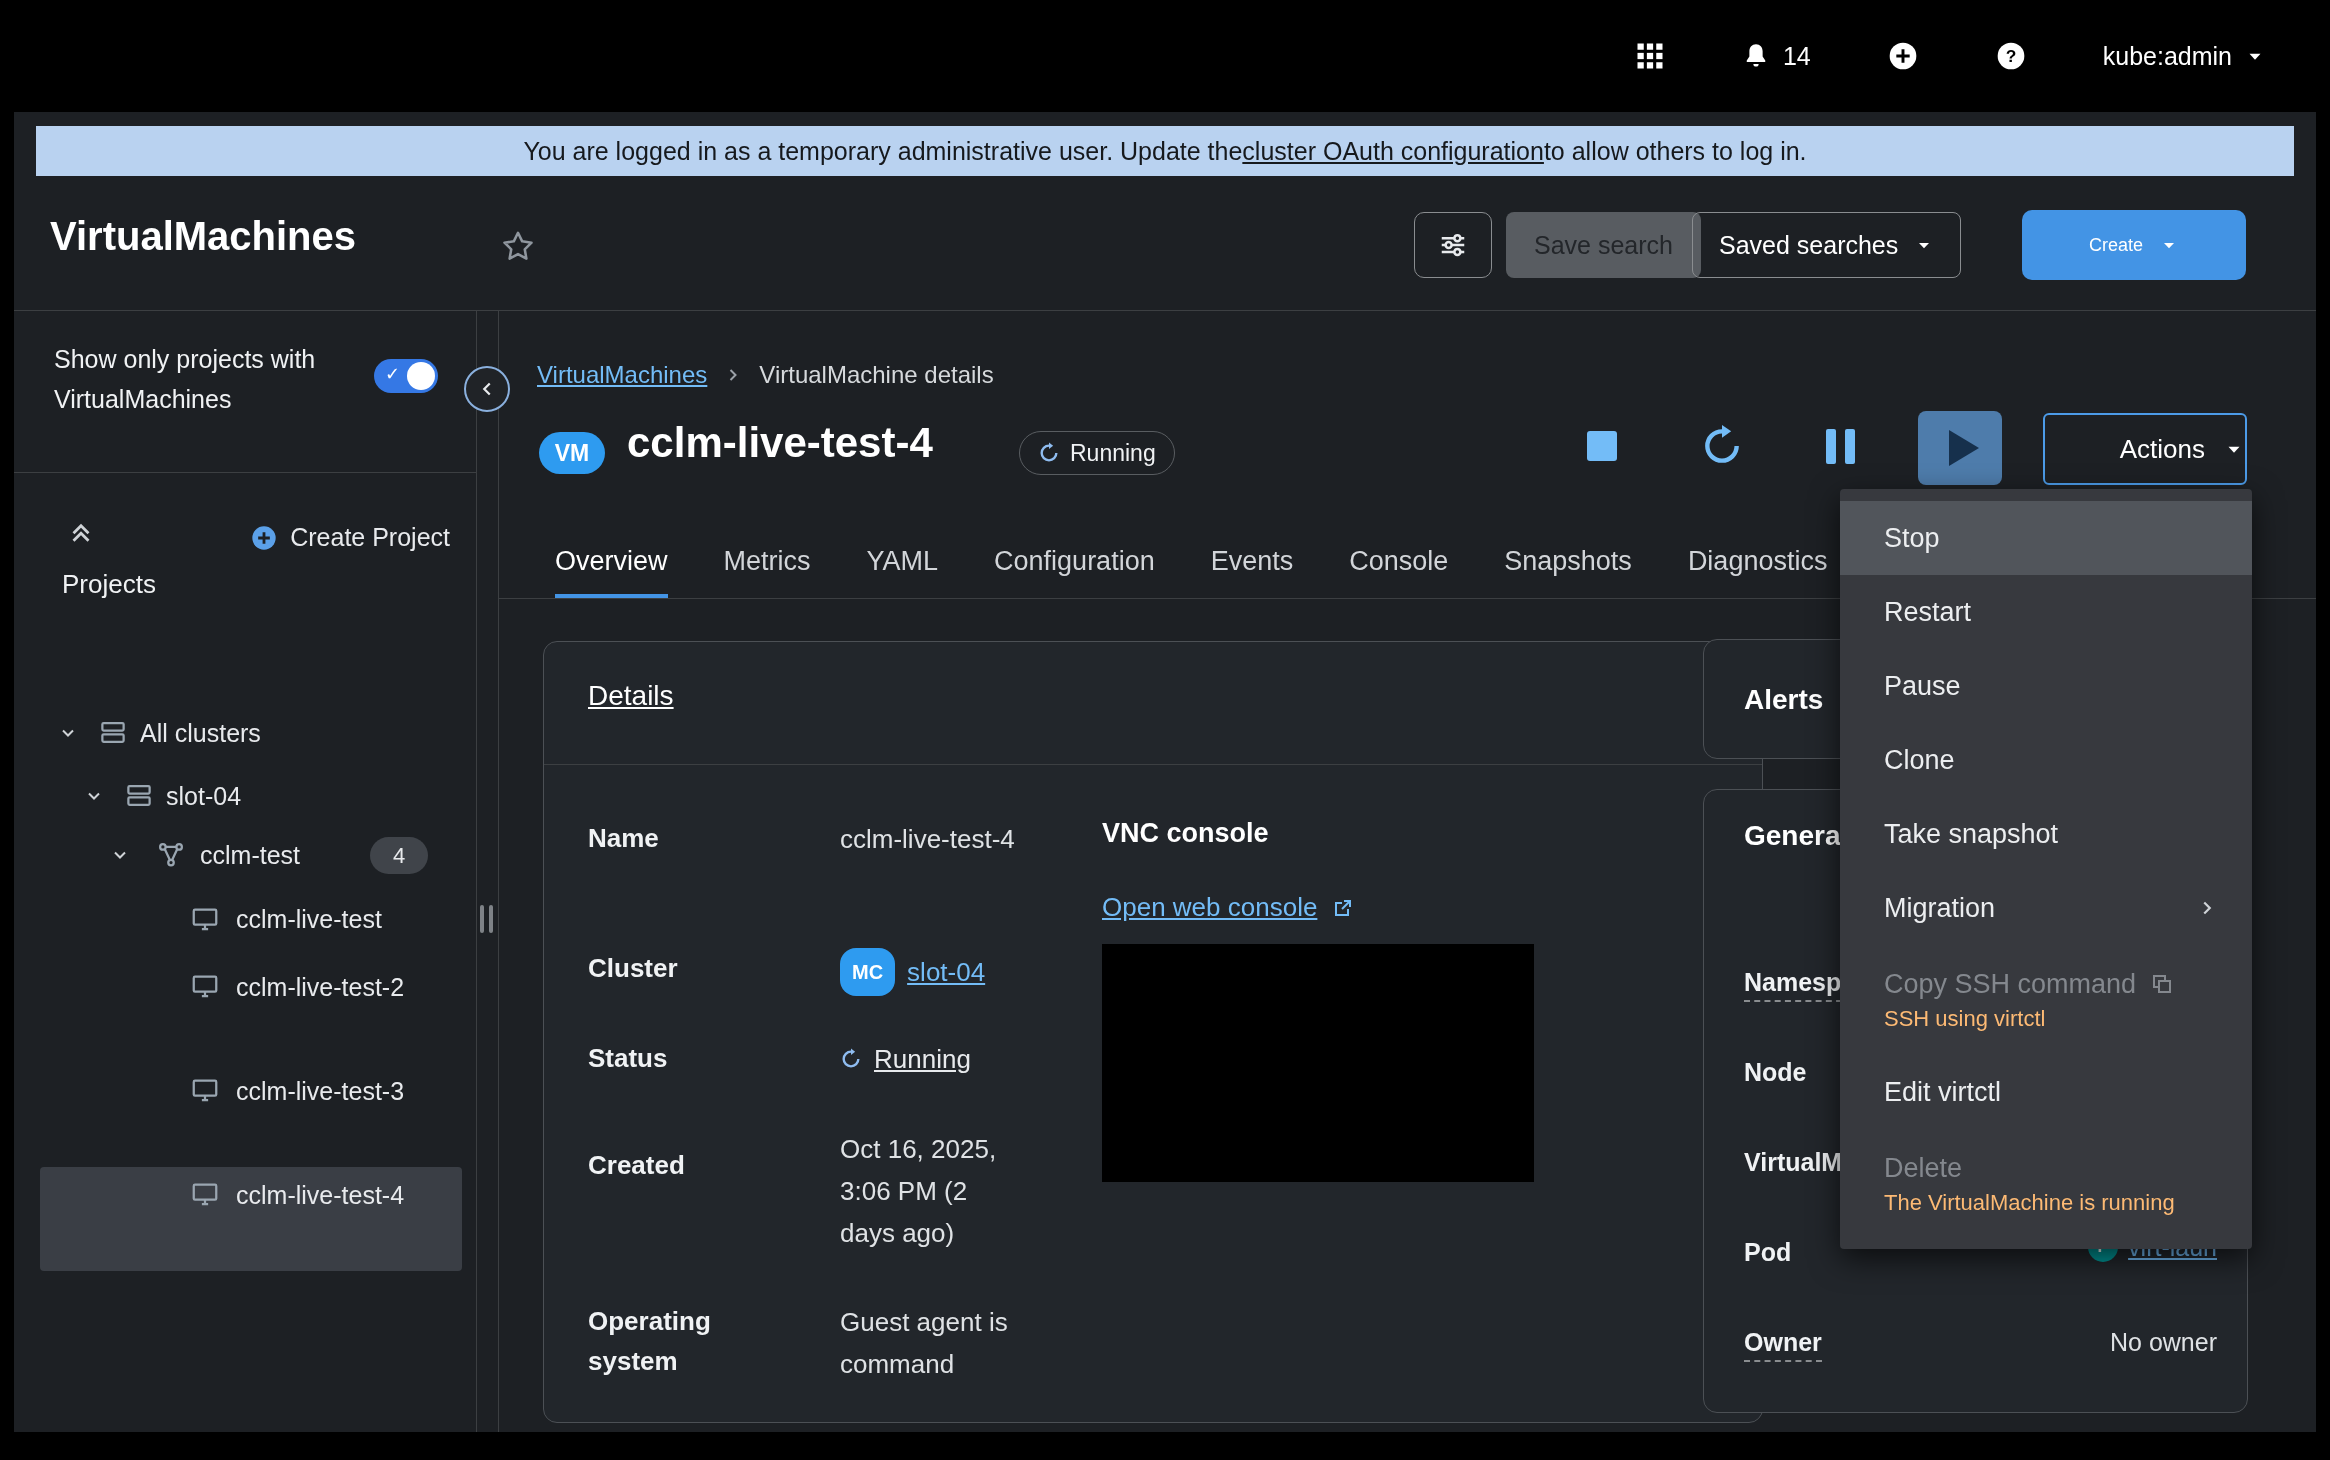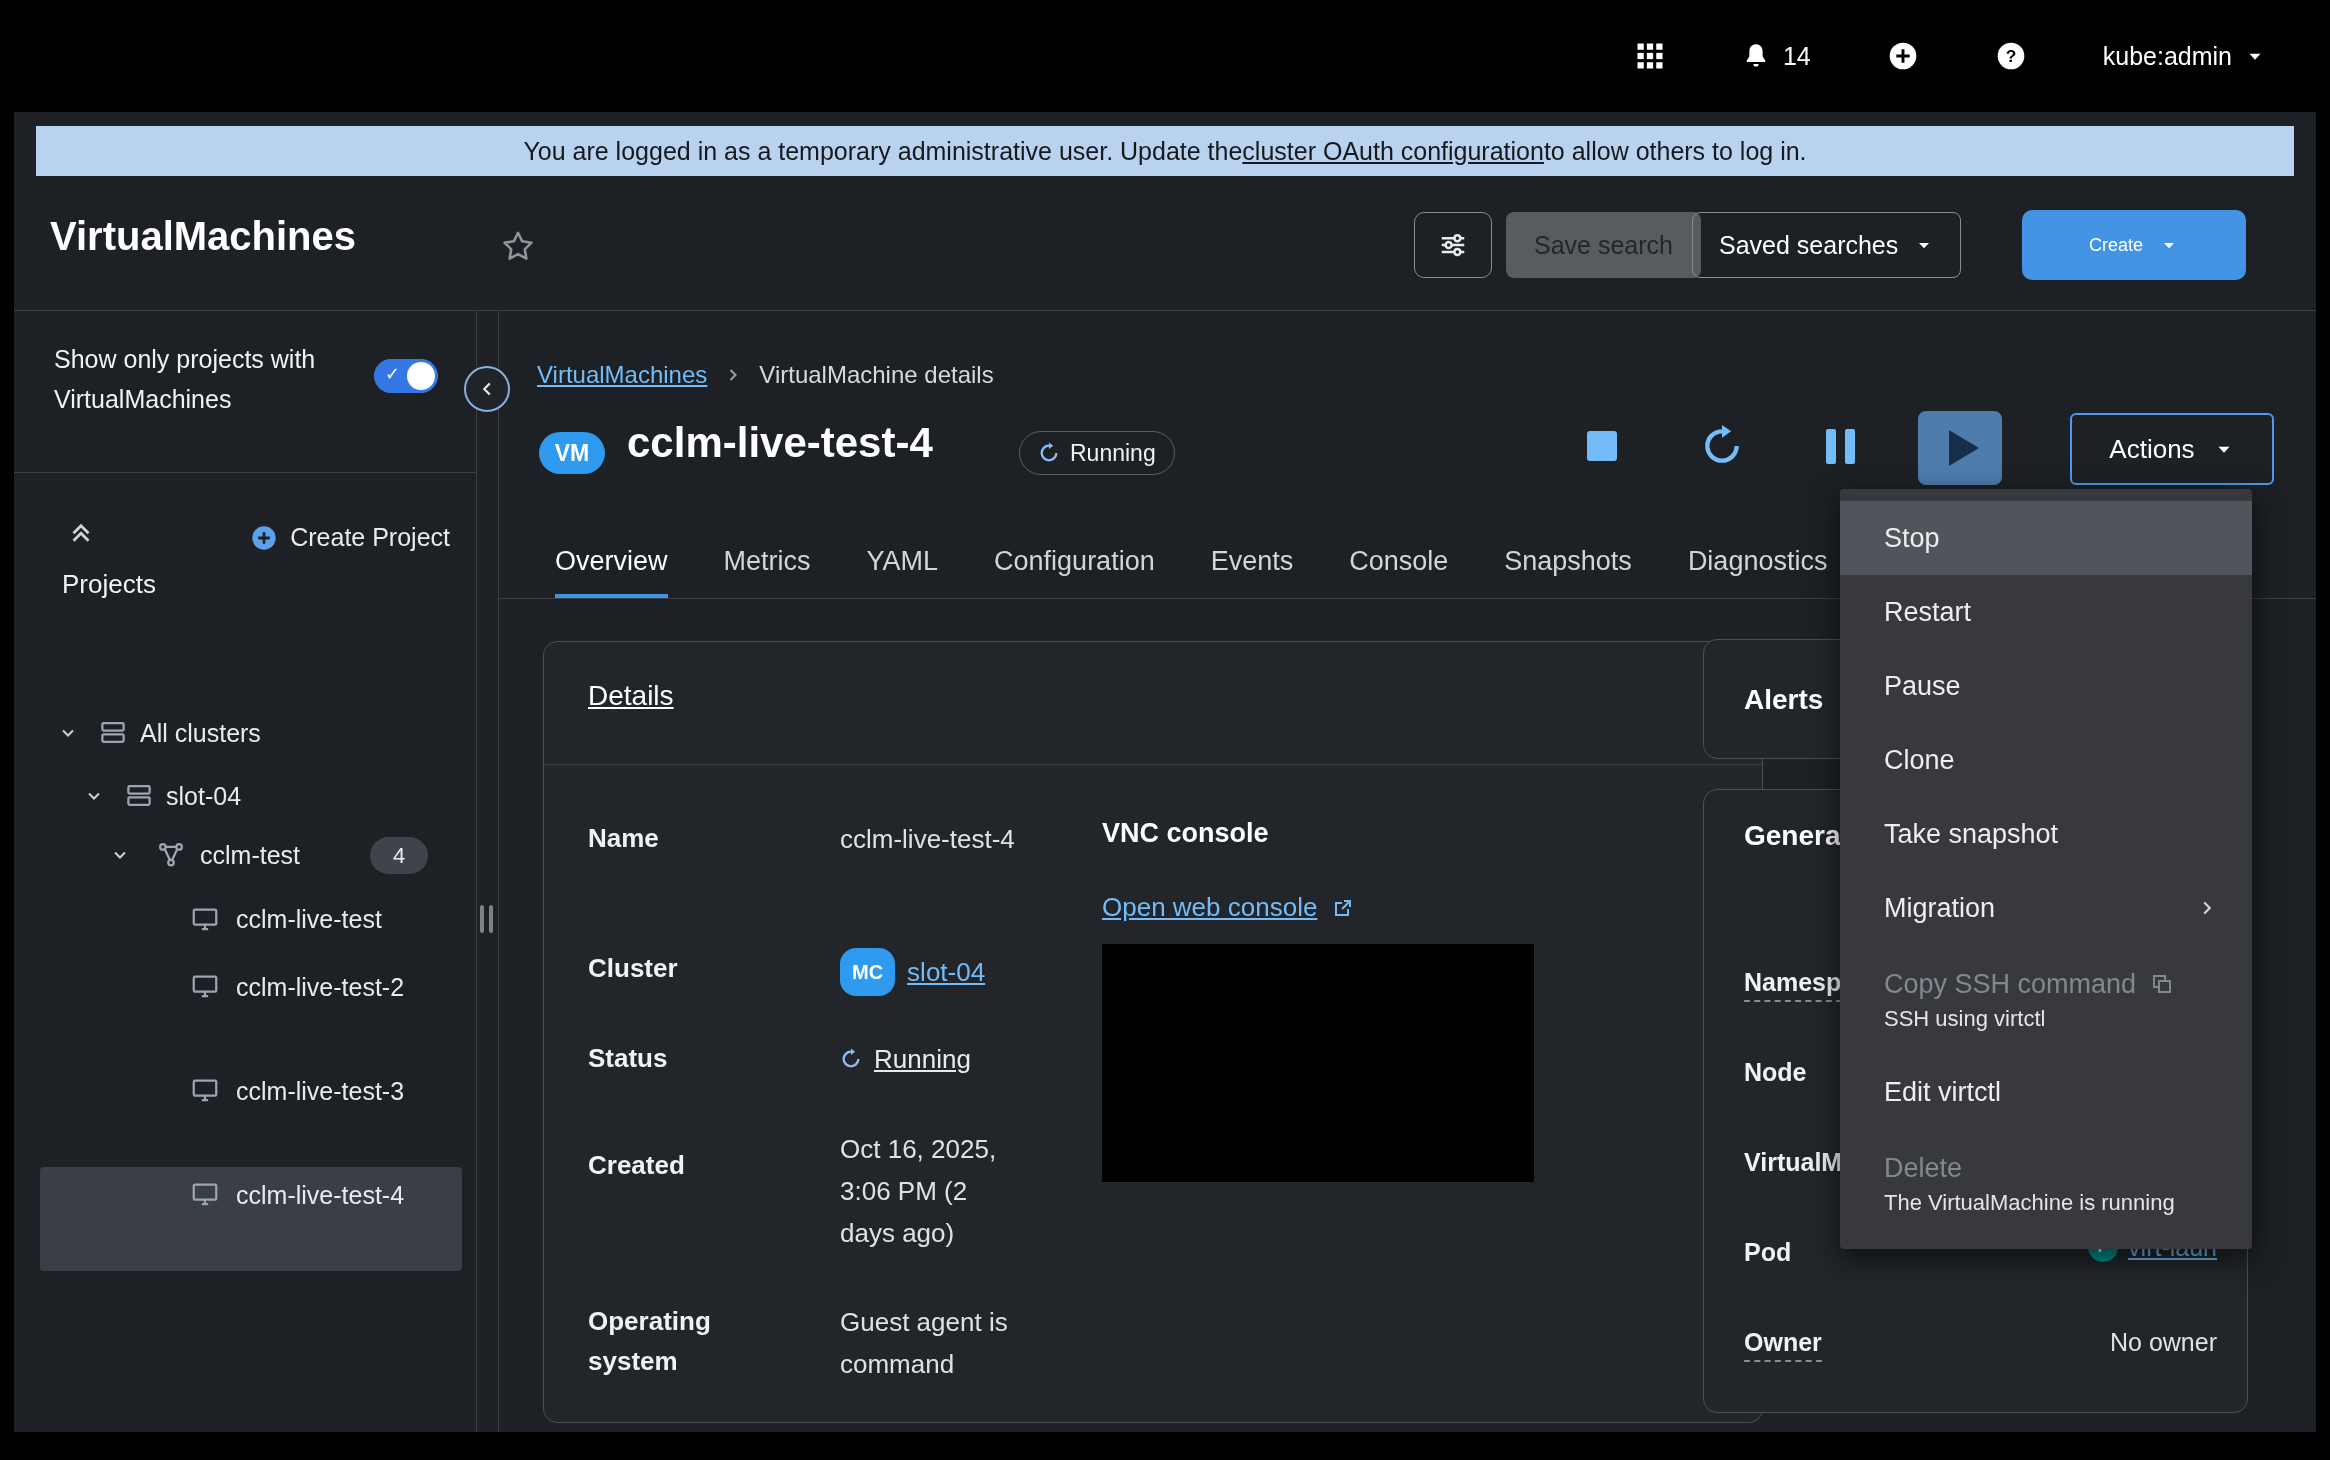--- a/index.html
+++ b/index.html
@@ -84,21 +84,21 @@
   .tb-stop { position:absolute; left:1088px; top:120px; width:30px; height:30px; }
   .stop-sq { display:block; width:30px; height:30px; background:#73bcf7; border-radius:3px; }
   .tb-restart { position:absolute; left:1201px; top:113px; color:#73bcf7; }
   .tb-pause { position:absolute; left:1327px; top:118px; display:flex; gap:9px; }
   .tb-pause i { display:block; width:10px; height:35px; background:#73bcf7; border-radius:2px; }
   .tb-play { position:absolute; left:1419px; top:100px; width:84px; height:74px; background:#4e7cab; border-radius:8px;
     display:flex; align-items:center; justify-content:center; }
   .play-tri { display:block; width:0; height:0; border-left:30px solid #16304c; border-top:18px solid transparent;
     border-bottom:18px solid transparent; margin-left:8px; }
   .actions-btn { position:absolute; left:1544px; top:102px; width:204px; height:72px; border:2px solid #4c9be8;
-    border-radius:6px; color:#fff; font-size:26px; display:flex; align-items:center; justify-content:center; gap:18px; z-index:5;margin-left:27px; }
+    border-radius:6px; color:#fff; font-size:26px; display:flex; align-items:center; justify-content:flex-end; gap:18px; z-index:5; }
 
   .tabs { position:absolute; left:0; right:0; top:218px; height:70px; border-bottom:1px solid #3c3f42;
     display:flex; padding-left:56px; gap:56px; }
   .tab { display:flex; align-items:center; font-size:27px; color:#d2d5d9; border-bottom:4px solid transparent; }
   .tab.active { color:#fff; border-bottom-color:#4394e5; }
 
   .card { position:absolute; background:#22262b; border:1px solid #4c5055; border-radius:14px; }
   .details-card { left:44px; top:330px; width:1220px; height:782px; }
   .card-title { position:absolute; left:44px; top:38px; font-size:28px; color:#fff; }
   .card-title.u { text-decoration:underline; }
@@ -124,21 +124,21 @@
     display:inline-flex; align-items:center; justify-content:center; }
 
   
   .menu { position:absolute; left:1341px; top:178px; width:412px; background:#37393e; border-radius:4px;
     box-shadow:0 10px 30px rgba(0,0,0,.65); padding:12px 0 10px; z-index:30; }
   .mi { position:relative; display:flex; align-items:center; padding:0 44px; height:74px; font-size:27px; color:#eceef0; }
   .mi.hover { background:#51555b; }
   .mi.two { height:110px; flex-direction:column; align-items:flex-start; justify-content:center; gap:6px; }
   .mi.disabled .mi-label { color:#84888e; }
   .mi-label-row { display:flex; align-items:center; gap:14px; }
-  .mi-desc { font-size:22px; color:#e5e5e5; }
+  .mi-desc { font-size:22px; color:#fdba74; }
   .mi-arrow { position:absolute; right:34px; color:#cfd3d7; }
   .copy-ic { color:#84888e; }
 </style>
 </head>
 <body>
 
 <div class="root">
 
   <header class="masthead">
     <button class="mh-item">

